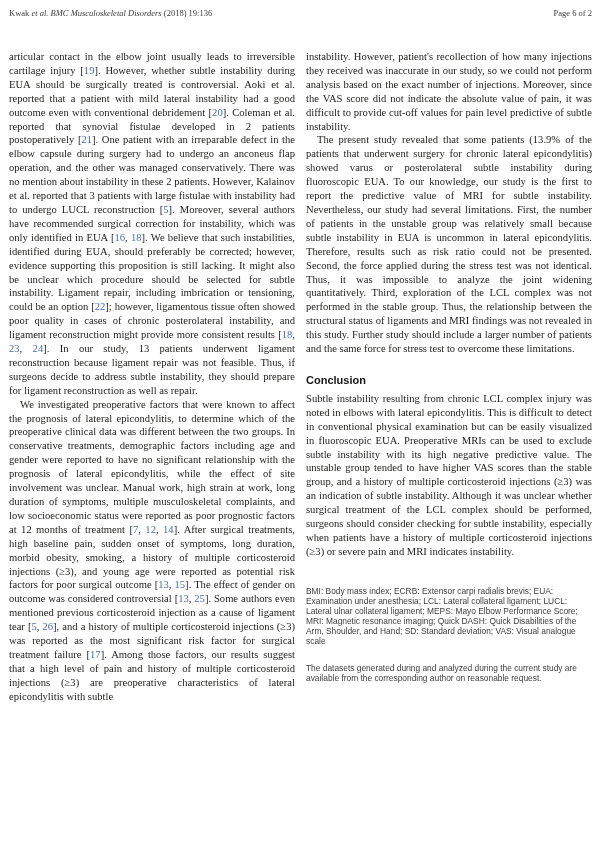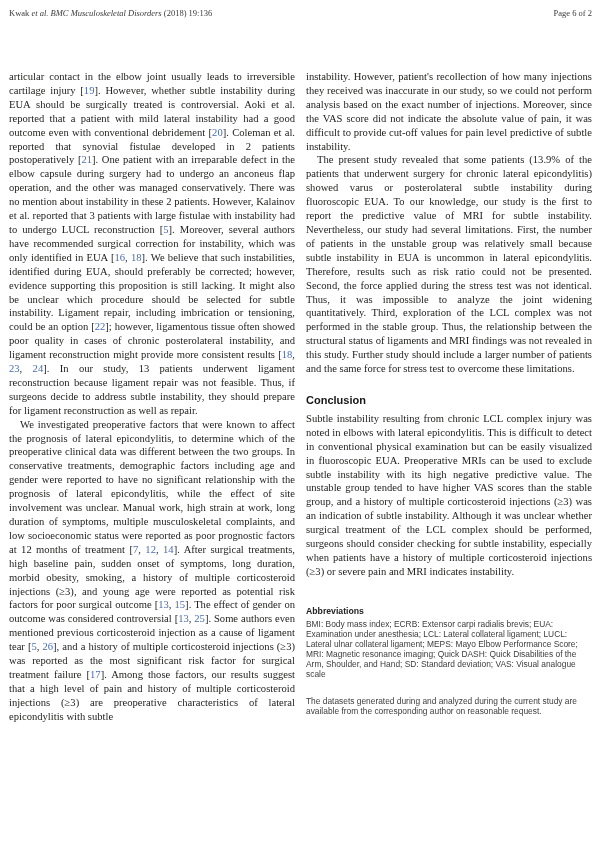--- a/index.html
+++ b/index.html
@@ -20,21 +20,21 @@
     align-items:baseline;
     font-family:Liberation Serif, serif;
     font-size:8.5px;
     color:#3a3a3a;
     height:14px;
   }
   .running-header .ital{font-style:italic;}
   .columns{
     display:flex;
     gap:11px;
-    margin-top:48px;
+    margin-top:28px;
   }
   .col{
     width:286px;
     box-sizing:border-box;
   }
   p.body-para{
     margin:0;
     font-size:10.6px;
     line-height:13.9px;
     text-align:justify;
@@ -96,21 +96,20 @@
           <p class="body-para indent">The present study revealed that some patients (13.9% of the patients that underwent surgery for chronic lateral epicondylitis) showed varus or posterolateral subtle instability during fluoroscopic EUA. To our knowledge, our study is the first to report the predictive value of MRI for subtle instability. Nevertheless, our study had several limitations. First, the number of patients in the unstable group was relatively small because subtle instability in EUA is uncommon in lateral epicondylitis. Therefore, results such as risk ratio could not be presented. Second, the force applied during the stress test was not identical. Thus, it was impossible to analyze the joint widening quantitatively. Third, exploration of the LCL complex was not performed in the stable group. Thus, the relationship between the structural status of ligaments and MRI findings was not revealed in this study. Further study should include a larger number of patients and the same force for stress test to overcome these limitations.</p>
         </div>
 
       <h2 class="section-heading">Conclusion</h2>
       <div>
           <p class="body-para">Subtle instability resulting from chronic LCL complex injury was noted in elbows with lateral epicondylitis. This is difficult to detect in conventional physical examination but can be easily visualized in fluoroscopic EUA. Preoperative MRIs can be used to exclude subtle instability with its high negative predictive value. The unstable group tended to have higher VAS scores than the stable group, and a history of multiple corticosteroid injections (≥3) was an indication of subtle instability. Although it was unclear whether surgical treatment of the LCL complex should be performed, surgeons should consider checking for subtle instability, especially when patients have a history of multiple corticosteroid injections (≥3) or severe pain and MRI indicates instability.</p>
         </div>
 
       <div class="backmatter">
         <div class="bm-section">
-          <h3 class="bm-heading">Abbreviations</h3>
           <p class="bm-text">BMI: Body mass index; ECRB: Extensor carpi radialis brevis; EUA: Examination under anesthesia; LCL: Lateral collateral ligament; LUCL: Lateral ulnar collateral ligament; MEPS: Mayo Elbow Performance Score; MRI: Magnetic resonance imaging; Quick DASH: Quick Disabilities of the Arm, Shoulder, and Hand; SD: Standard deviation; VAS: Visual analogue scale</p>
         </div>
         <div class="bm-section">
         </div>
         <div class="bm-section">
           <p class="bm-text">The datasets generated during and analyzed during the current study are available from the corresponding author on reasonable request.</p>
         </div>
       </div>
     </div>
 

